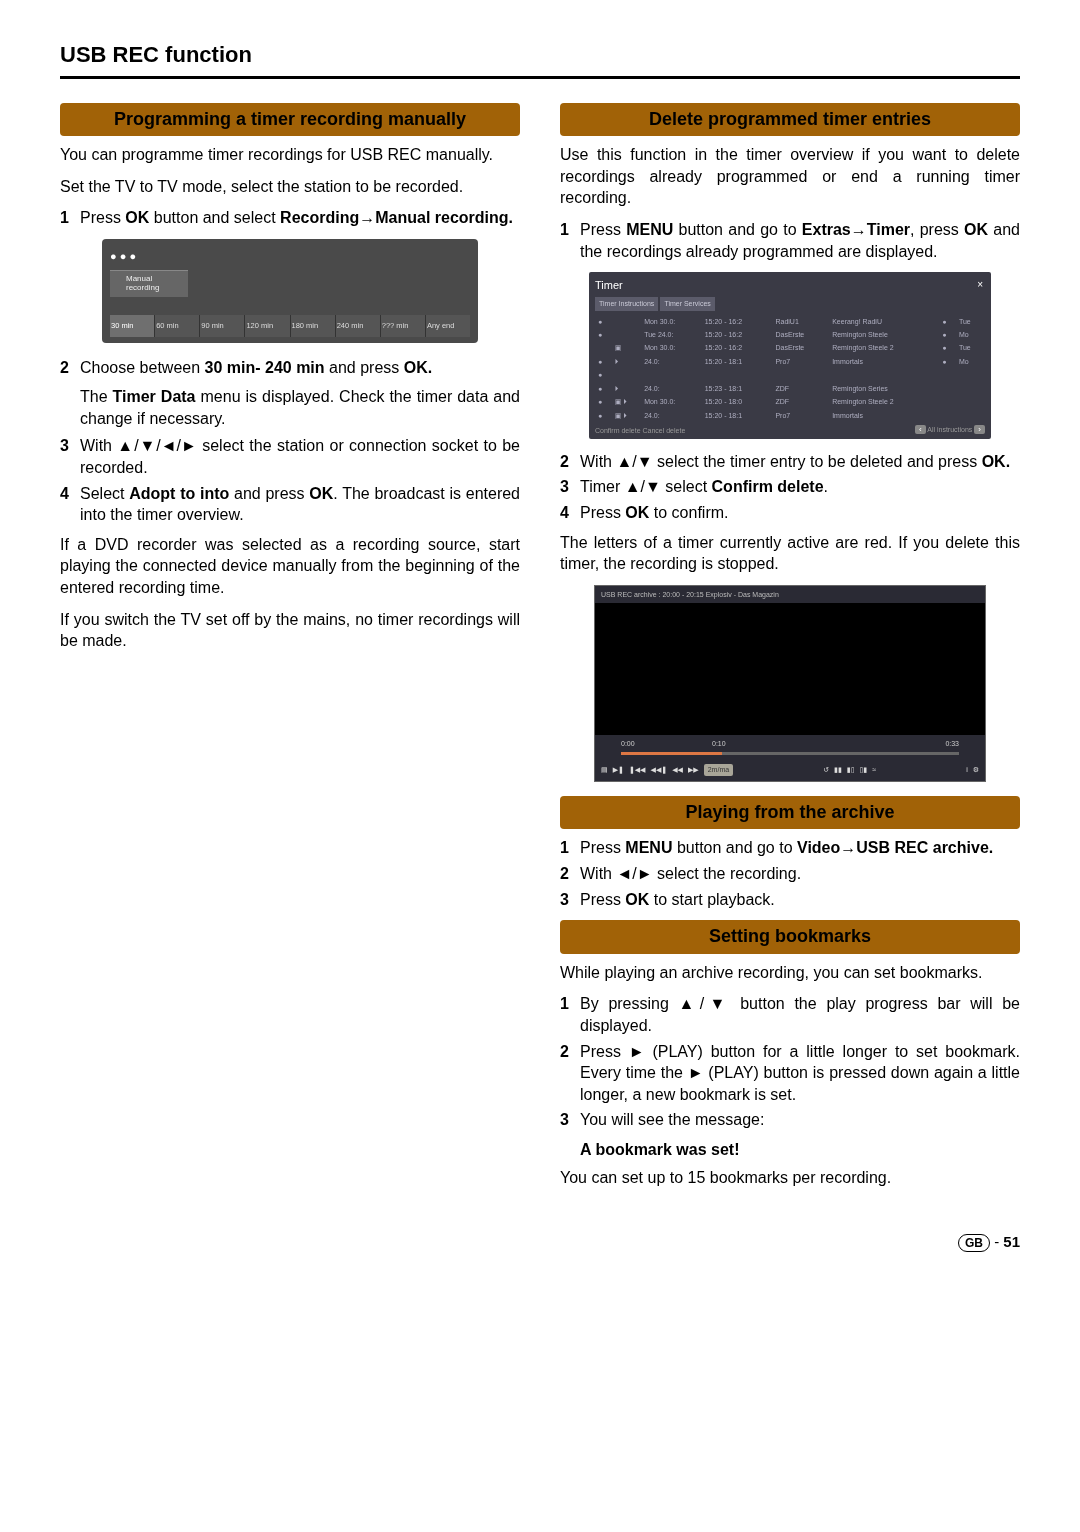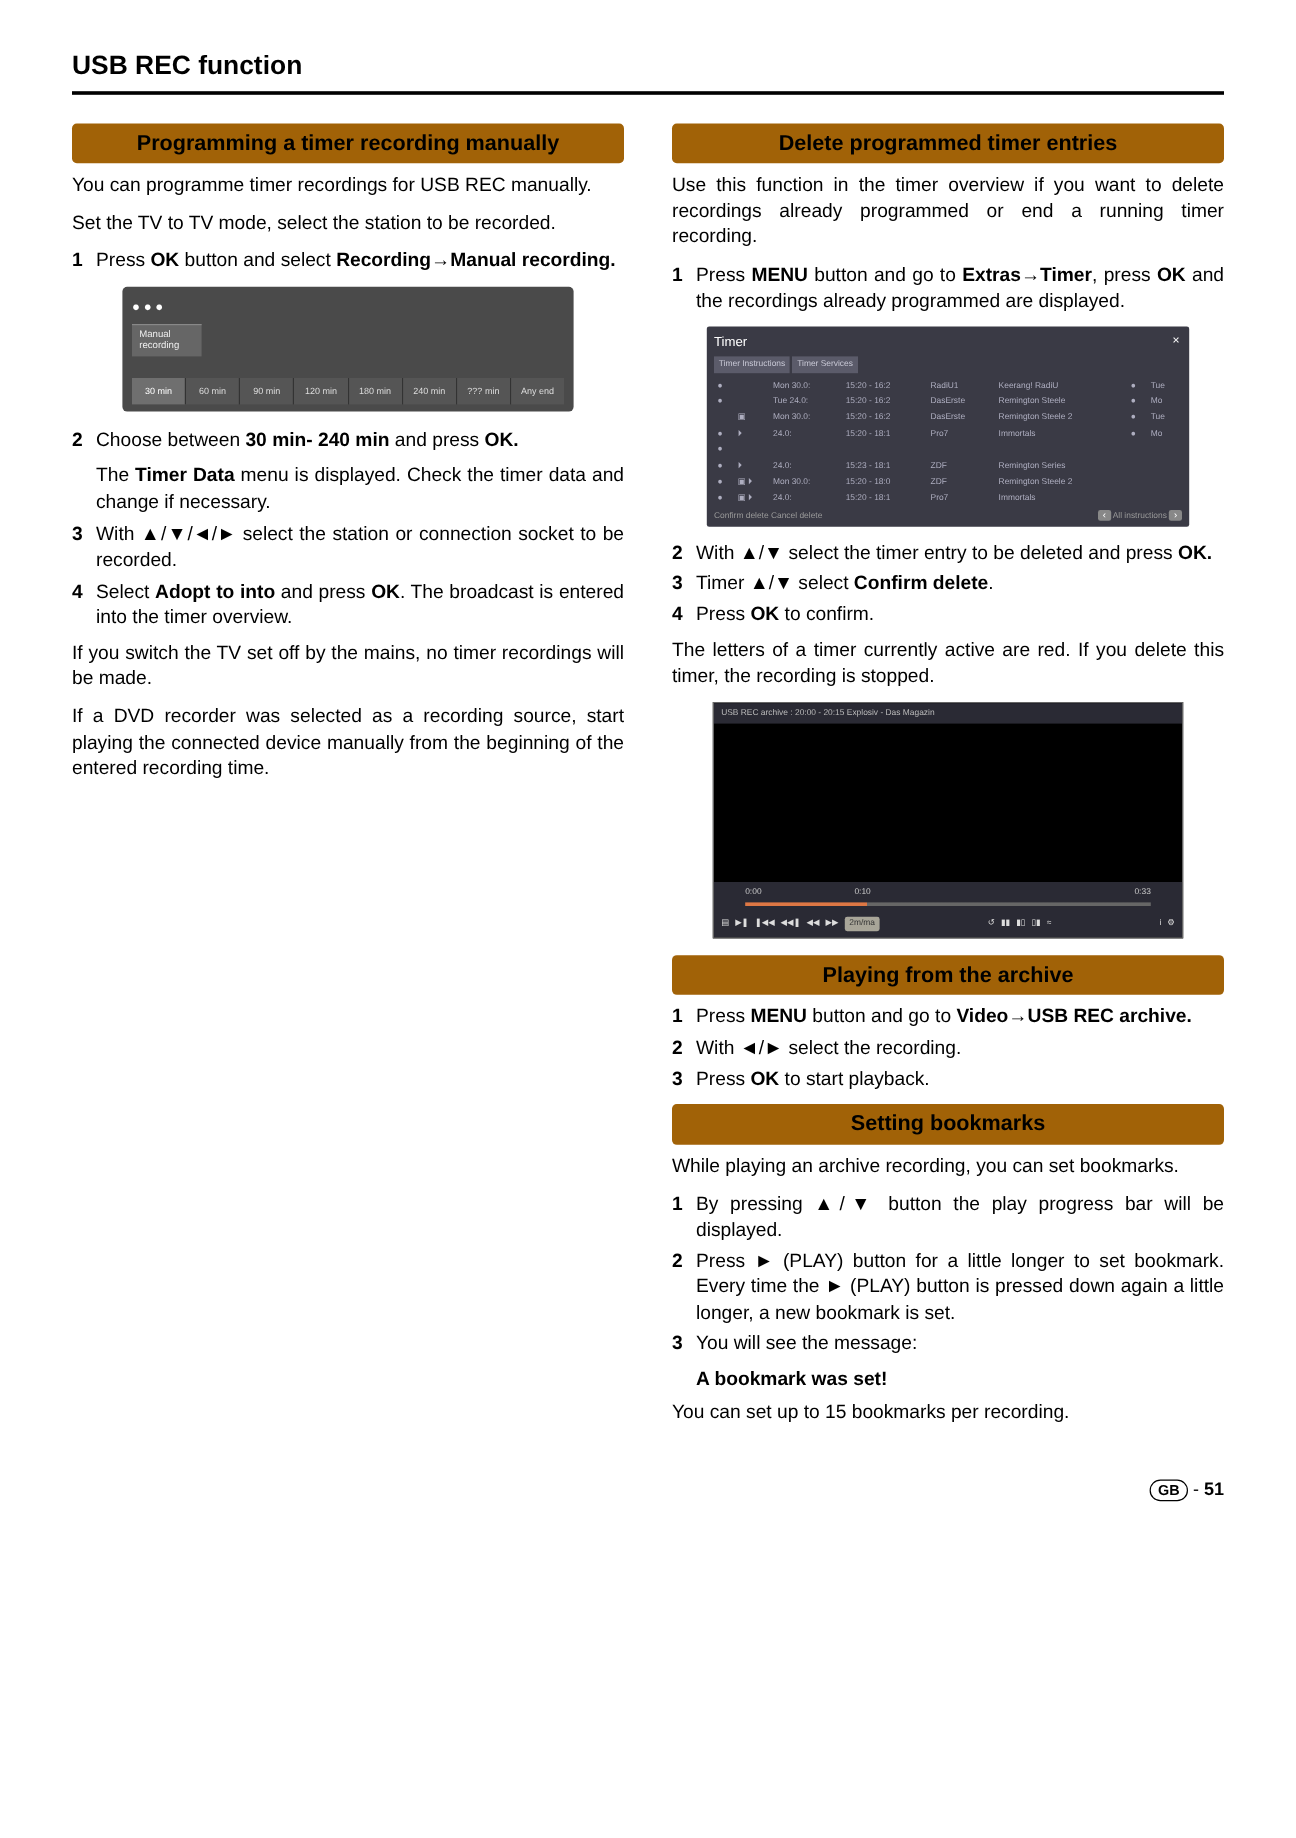--- a/index.html
+++ b/index.html
@@ -79,33 +79,33 @@
     margin: 10px auto 14px auto;
     width: 360px;
     color: #ddd;
     font-size: 9px;
   }
   .fig-manual .dot { font-size: 11px; color: #fff; margin-bottom: 6px; }
   .fig-manual .mr-label {
     background: #666;
     color: #eee;
     width: 46px;
-    padding: 4px 6px;
+    padding: 4px 16px;
     font-size: 8px;
     line-height: 1.1;
     border-top: 1px solid #888;
     margin-bottom: 18px;
   }
   .fig-manual .duration-row {
     display: flex;
     gap: 0;
   }
   .fig-manual .duration-row > div {
     flex: 1;
-    text-align: center;
+    text-align: left;
     padding: 6px 1px;
     font-size: 7.5px;
     border-right: 1px solid #333;
     background: #555;
     color: #ddd;
   }
   .fig-manual .duration-row > div:first-child {
     background: #6f6f6f;
     color: #fff;
   }
@@ -255,22 +255,22 @@
         <span class="txt">With ▲/▼/◄/► select the station or connection socket to be recorded.</span>
       </li>
       <li>
         <span class="num">4</span>
         <span class="txt">
           <span>Select </span><b>Adopt to into</b><span> and press </span><b>OK</b><span>. The broadcast is entered into the timer overview.</span>
         </span>
       </li>
     </ol>
 
+    <p class="body">If a DVD recorder was selected as a recording source, start playing the connected device manually from the beginning of the entered recording time.</p>
     <p class="body">If you switch the TV set off by the mains, no timer recordings will be made.</p>
-    <p class="body">If a DVD recorder was selected as a recording source, start playing the connected device manually from the beginning of the entered recording time.</p>
   </div>
 
   <div class="col">
     <div class="section-header">Delete programmed timer entries</div>
     <p class="body">Use this function in the timer overview if you want to delete recordings already programmed or end a running timer recording.</p>
 
     <ol class="steps">
       <li>
         <span class="num">1</span>
         <span class="txt">

